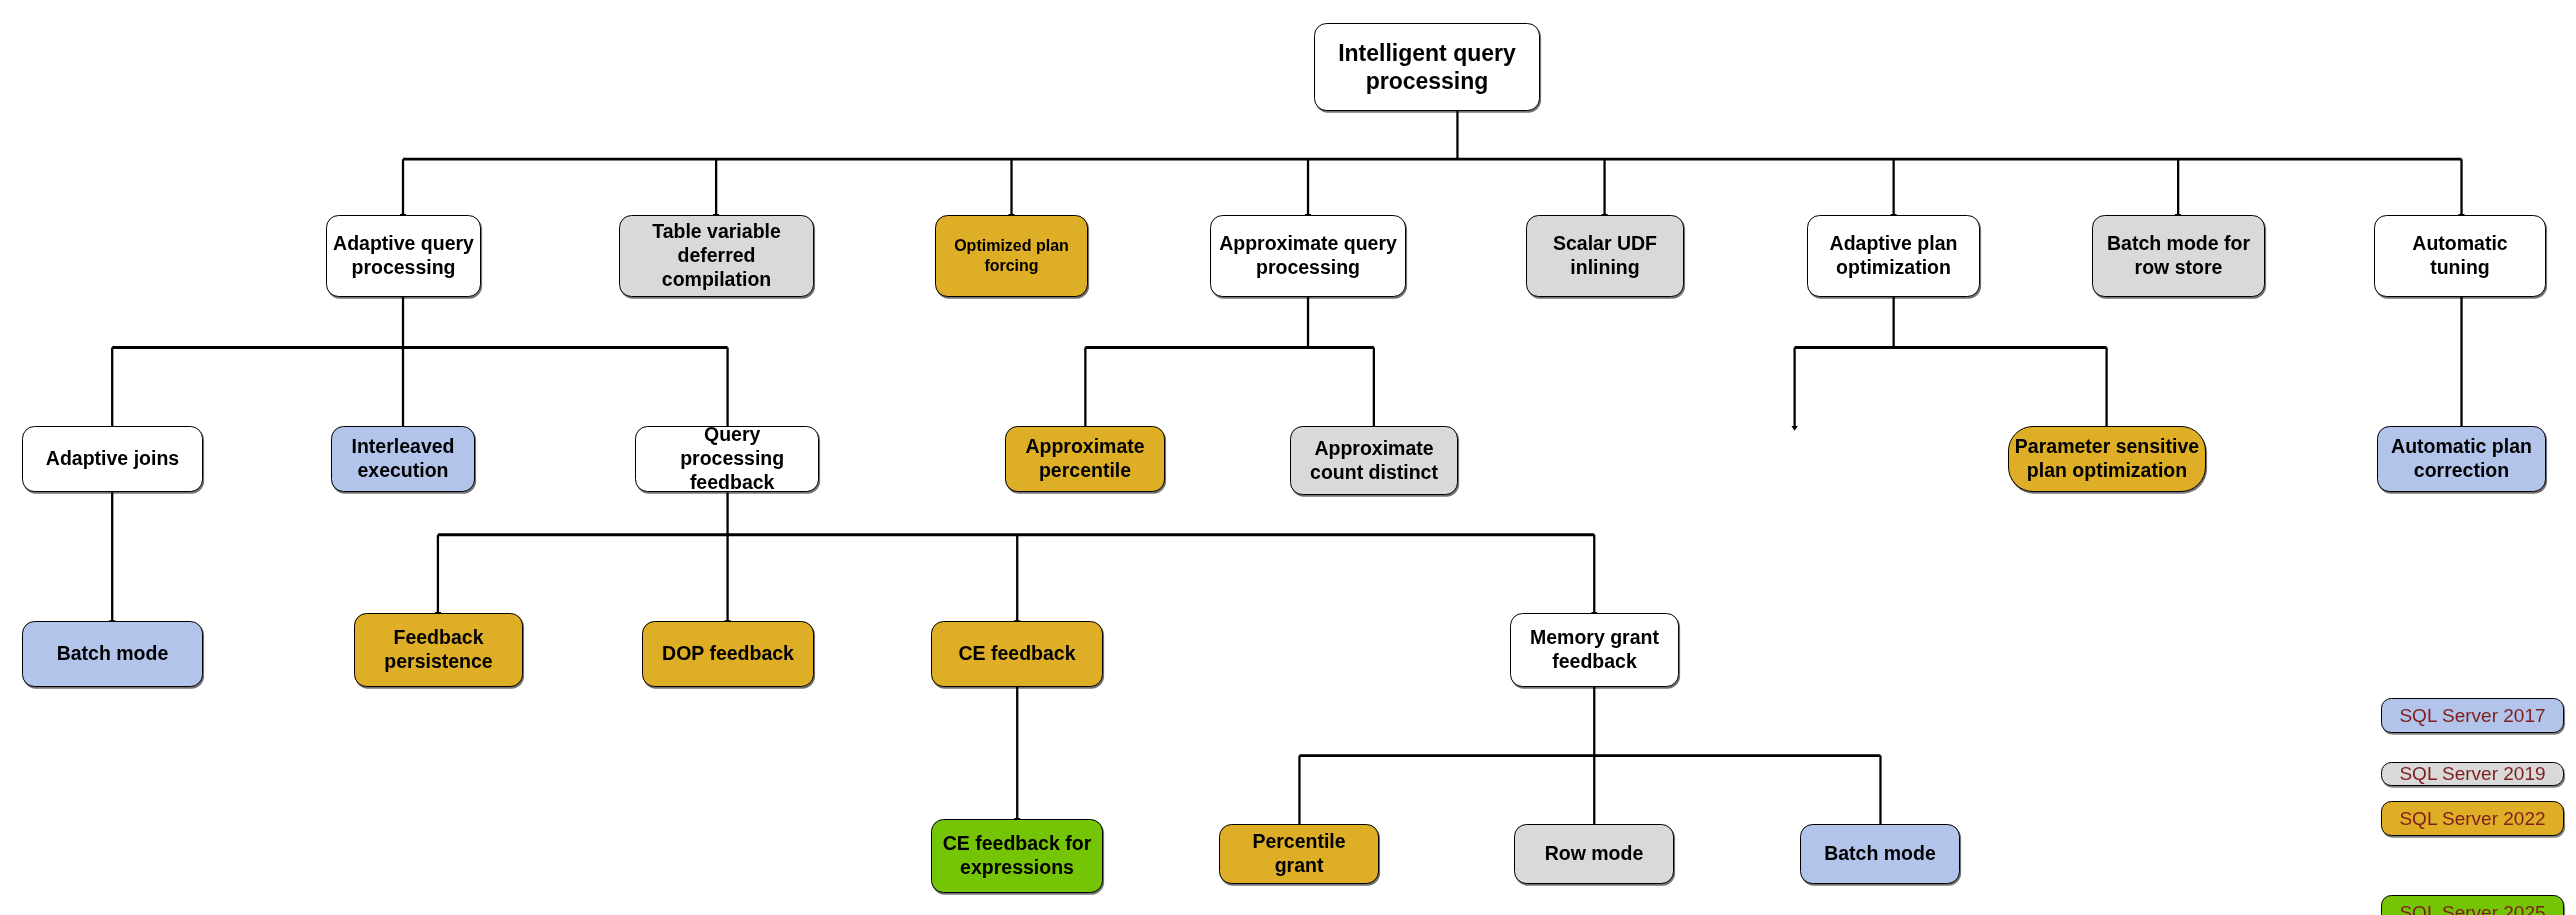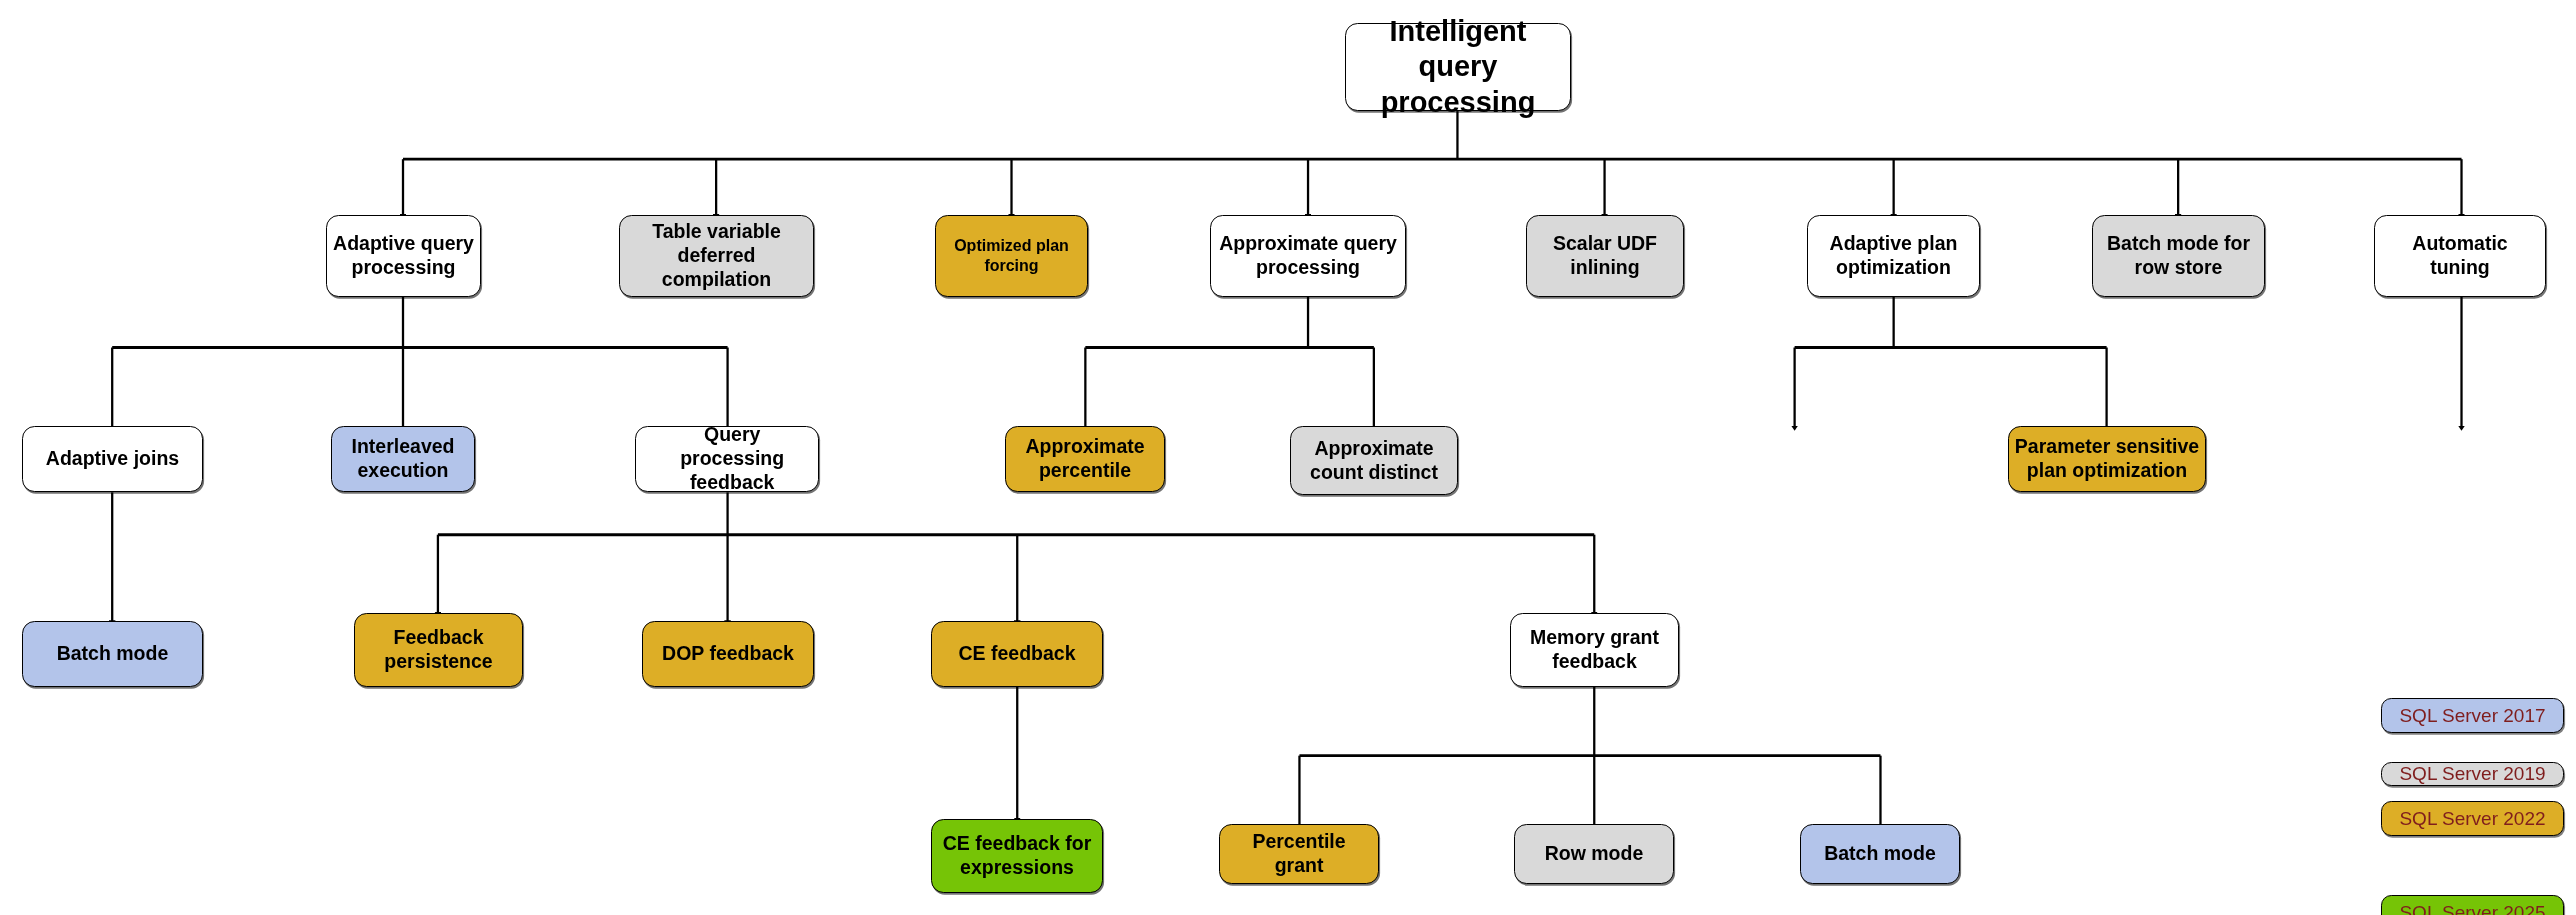--- a/index.html
+++ b/index.html
@@ -79,37 +79,38 @@
       <path d="M1777,1200 L1777,1430" stroke-width="4" marker-end="url(#ah)"></path>
 
       <path d="M2785,1200 L2785,1320" stroke-width="4"></path>
       <path d="M2270,1320 L3285,1320" stroke-width="5"></path>
       <path d="M2270,1320 L2270,1440" stroke-width="4" marker-end="url(#ah)"></path>
       <path d="M2785,1320 L2785,1440" stroke-width="4" marker-end="url(#ah)"></path>
       <path d="M3285,1320 L3285,1440" stroke-width="4" marker-end="url(#ah)"></path>
     </g>
   </svg>
 
-  <div class="node n-white" style="left:1345px;top:23px;width:226px;height:88px;font-size:29px;">Intelligent query processing</div>
+  <div class="node n-white" style="left:1314px;top:23px;width:226px;height:88px;font-size:23px;">Intelligent query processing</div>
 
   <div class="node n-white" style="left:326px;top:215px;width:155px;height:82px;font-size:19.5px;">Adaptive query processing</div>
   <div class="node n-gray" style="left:619px;top:215px;width:195px;height:82px;font-size:19.5px;">Table variable deferred compilation</div>
   <div class="node n-gold" style="left:935px;top:215px;width:153px;height:82px;font-size:16px;">Optimized plan forcing</div>
   <div class="node n-white" style="left:1210px;top:215px;width:196px;height:82px;font-size:19.5px;">Approximate query processing</div>
   <div class="node n-gray" style="left:1526px;top:215px;width:158px;height:82px;font-size:19.5px;">Scalar UDF inlining</div>
   <div class="node n-white" style="left:1807px;top:215px;width:173px;height:82px;font-size:19.5px;">Adaptive plan optimization</div>
   <div class="node n-gray" style="left:2092px;top:215px;width:173px;height:82px;font-size:19.5px;">Batch mode for row store</div>
   <div class="node n-white" style="left:2374px;top:215px;width:172px;height:82px;font-size:19.5px;">Automatic tuning</div>
 
   <div class="node n-white" style="left:22px;top:426px;width:181px;height:66px;font-size:19.5px;">Adaptive joins</div>
   <div class="node n-blue" style="left:331px;top:426px;width:144px;height:66px;font-size:19.5px;">Interleaved execution</div>
   <div class="node n-white" style="left:635px;top:426px;width:184px;height:66px;font-size:19.5px;padding-left:16px;">Query processing feedback</div>
   <div class="node n-gold" style="left:1005px;top:426px;width:160px;height:66px;font-size:19.5px;">Approximate percentile</div>
   <div class="node n-gray" style="left:1290px;top:426px;width:168px;height:69px;font-size:19.5px;">Approximate count distinct</div>
-  <div class="node n-gold" style="left:2008px;top:426px;width:198px;height:66px;font-size:19.5px;">Parameter sensitive plan optimization</div>
+  <div class="node n-gold" style="left:2008px;top:426px;width:198px;height:66px;font-size:19.5px;border-radius:25px;">Parameter sensitive plan optimization</div>
+  <div class="node n-blue" style="left:2377px;top:426px;width:169px;height:66px;font-size:19.5px;">Automatic plan correction</div>
 
   <div class="node n-blue" style="left:22px;top:621px;width:181px;height:66px;font-size:19.5px;">Batch mode</div>
   <div class="node n-gold" style="left:354px;top:613px;width:169px;height:74px;font-size:19.5px;">Feedback persistence</div>
   <div class="node n-gold" style="left:642px;top:621px;width:172px;height:66px;font-size:19.5px;">DOP feedback</div>
   <div class="node n-gold" style="left:931px;top:621px;width:172px;height:66px;font-size:19.5px;">CE feedback</div>
   <div class="node n-white" style="left:1510px;top:613px;width:169px;height:74px;font-size:19.5px;">Memory grant feedback</div>
 
   <div class="node n-green" style="left:931px;top:819px;width:172px;height:74px;font-size:19.5px;">CE feedback for expressions</div>
   <div class="node n-gold" style="left:1219px;top:824px;width:160px;height:60px;font-size:19.5px;">Percentile grant</div>
   <div class="node n-gray" style="left:1514px;top:824px;width:160px;height:60px;font-size:19.5px;">Row mode</div>

